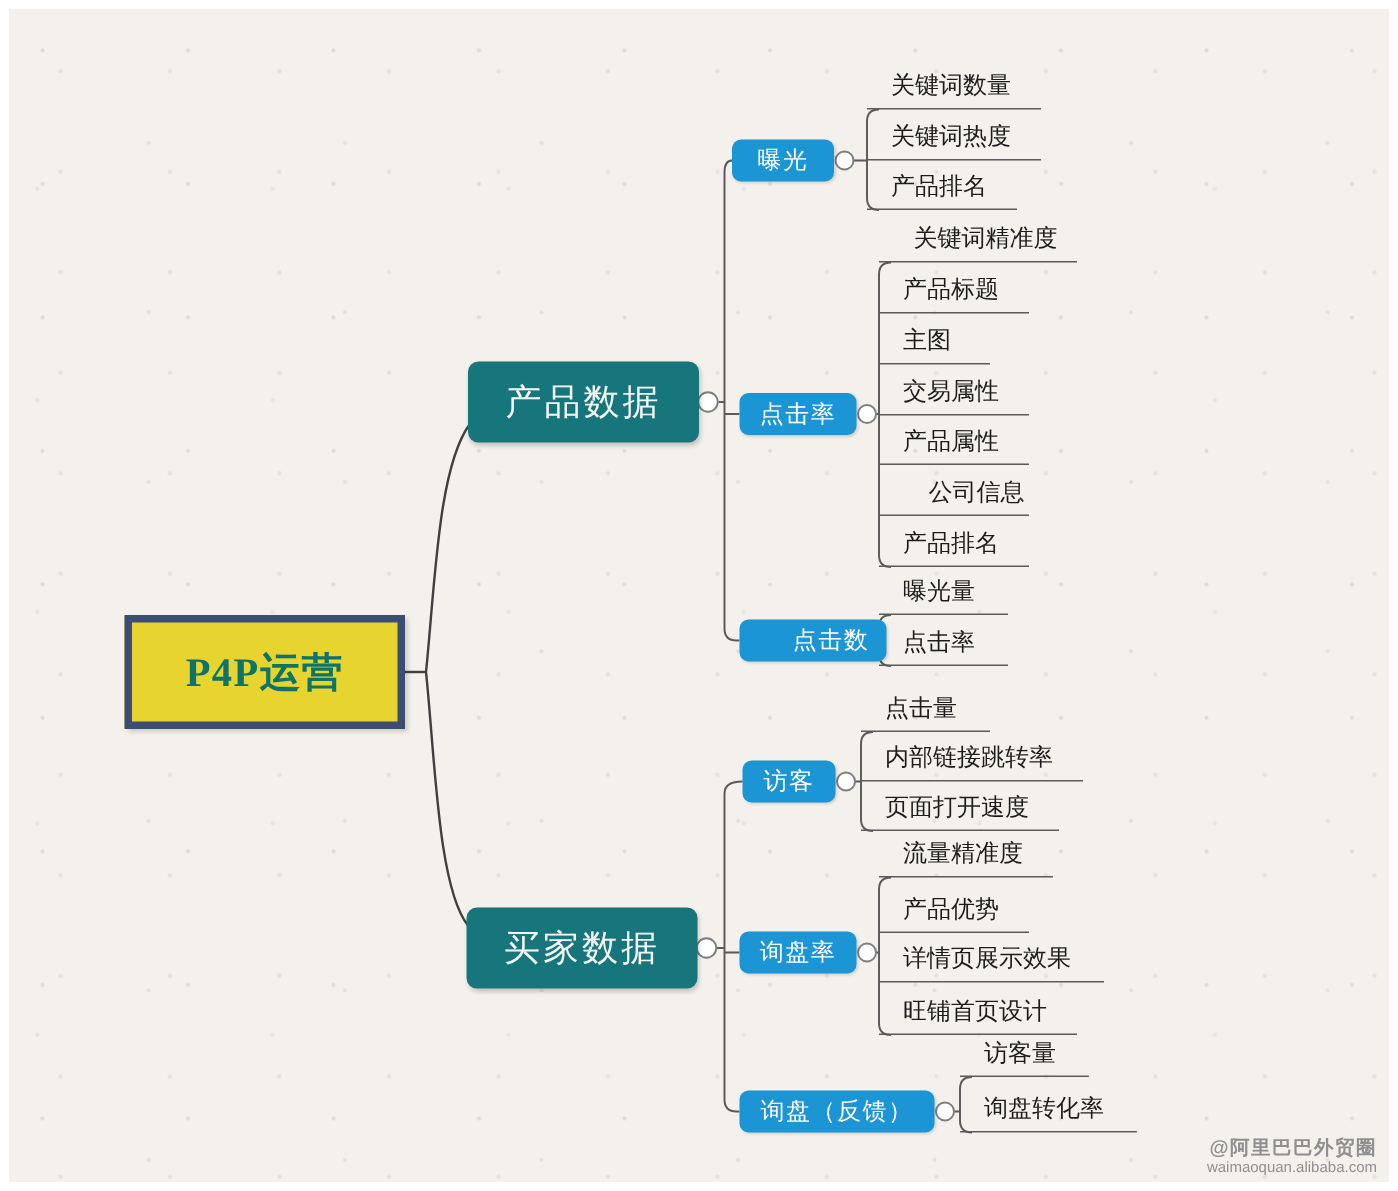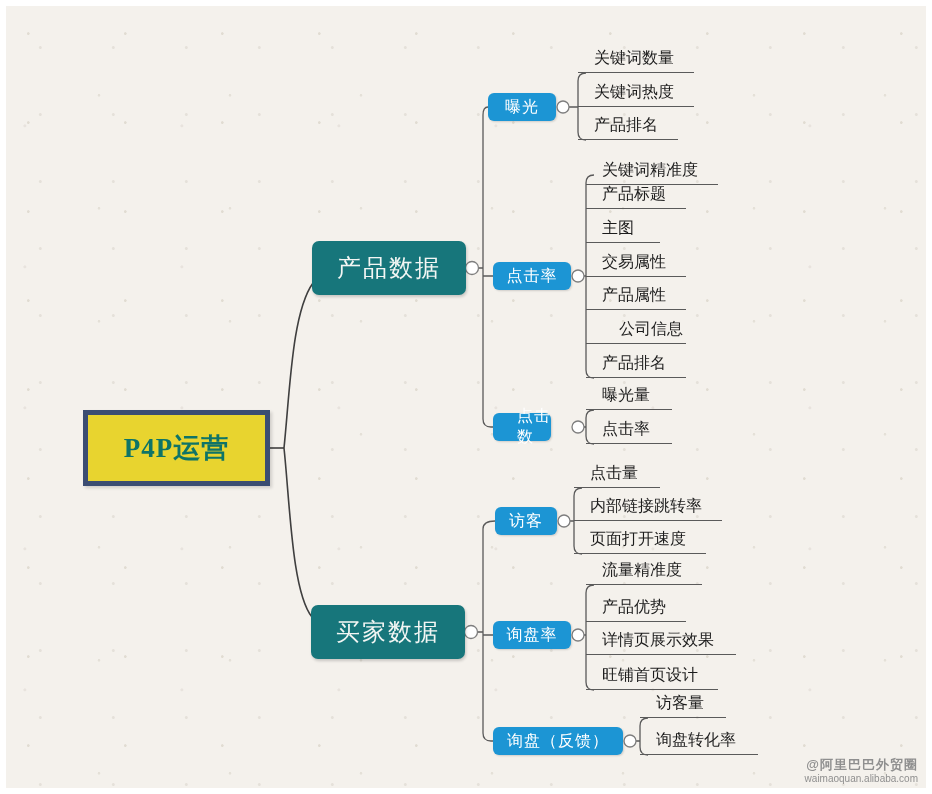--- a/index.html
+++ b/index.html
@@ -86,30 +86,30 @@
     <circle class="toggle" cx="624" cy="735" r="6"></circle>
   </svg>
 
   <div class="node root-node" style="left:77px;top:404px;width:187px;height:76px;">P4P运营</div>
 
   <div class="node branch-node" style="left:306px;top:235px;width:154px;height:54px;">产品数据</div>
   <div class="node branch-node" style="left:305px;top:599px;width:154px;height:54px;">买家数据</div>
 
   <div class="node sub-node" style="left:482px;top:87px;width:68px;height:28px;">曝光</div>
   <div class="node sub-node" style="left:487px;top:256px;width:78px;height:28px;">点击率</div>
-  <div class="node sub-node" style="left:487px;top:407px;width:58px;height:28px;padding-left:24px;">点击数</div>
+  <div class="node sub-node" style="left:487px;top:407px;width:98px;height:28px;padding-left:24px;">点击数</div>
   <div class="node sub-node" style="left:489px;top:501px;width:62px;height:28px;">访客</div>
   <div class="node sub-node" style="left:487px;top:615px;width:78px;height:28px;">询盘率</div>
   <div class="node sub-node" style="left:487px;top:721px;width:130px;height:28px;">询盘（反馈）</div>
 
   <div class="leaf" style="left:572px;top:73px;width:116px;">关键词热度</div>
   <div class="leaf" style="left:572px;top:39px;width:116px;">关键词数量</div>
   <div class="leaf" style="left:572px;top:106px;width:100px;">产品排名</div>
 
-  <div class="leaf" style="left:580px;top:151px;width:132px;">关键词精准度</div>
+  <div class="leaf" style="left:580px;top:141px;width:132px;text-align:center;">关键词精准度</div>
   <div class="leaf" style="left:580px;top:175px;width:100px;">产品标题</div>
   <div class="leaf" style="left:580px;top:209px;width:74px;">主图</div>
   <div class="leaf" style="left:580px;top:243px;width:100px;">交易属性</div>
   <div class="leaf" style="left:580px;top:276px;width:100px;">产品属性</div>
   <div class="leaf" style="left:580px;top:310px;width:100px;padding-left:33px;">公司信息</div>
   <div class="leaf" style="left:580px;top:344px;width:100px;">产品排名</div>
 
   <div class="leaf" style="left:580px;top:376px;width:86px;">曝光量</div>
   <div class="leaf" style="left:580px;top:410px;width:86px;">点击率</div>
 

